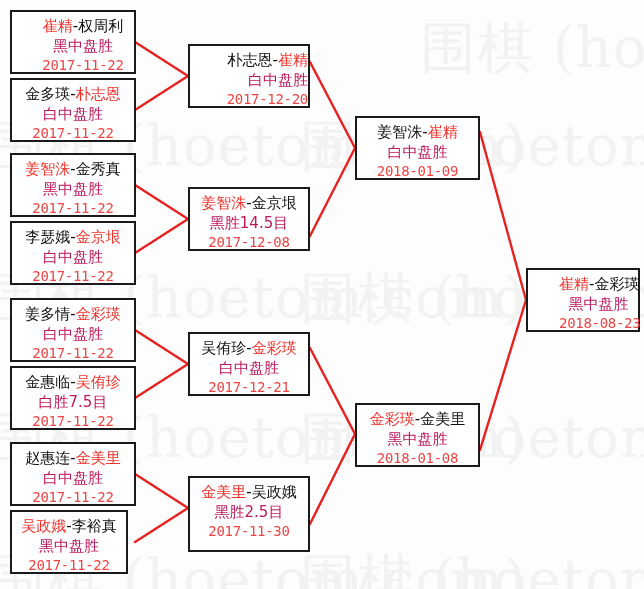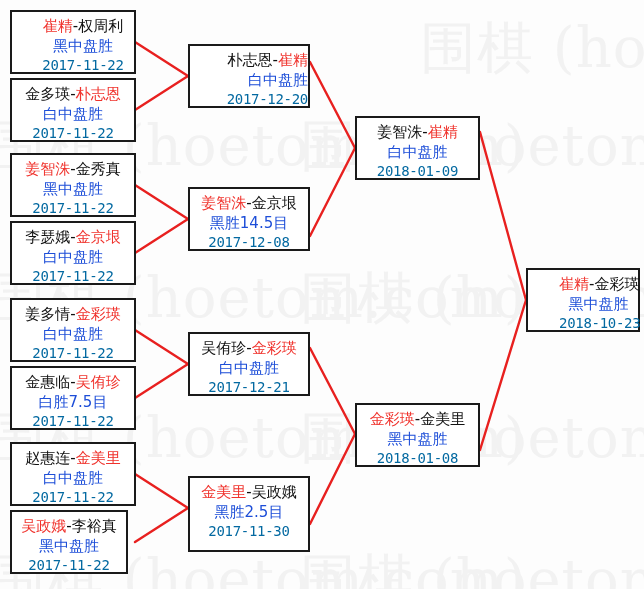--- a/index.html
+++ b/index.html
@@ -73,27 +73,27 @@
   }
   .match .players {
     font-size: 15px;
     line-height: 20px;
     color: #111111;
     white-space: nowrap;
   }
   .match .result {
     font-size: 15px;
     line-height: 20px;
-    color: #1d4ed8;
+    color: #be185d;
     white-space: nowrap;
   }
   .match .date {
     font-size: 14px;
     line-height: 19px;
-    color: #0369a1;
+    color: #ef4444;
     font-family: "DejaVu Sans Mono", "Liberation Mono", monospace;
     letter-spacing: -0.3px;
     white-space: nowrap;
   }
   .winner { color: #f0322c; }
   .loser  { color: #111111; }
   .dash   { color: #111111; }
 </style>
 </head>
 <body>
@@ -218,16 +218,16 @@
 
   <div class="match" style="left:355px; top:403px; width:125px; height:64px;">
     <div class="players"><span class="winner">金彩瑛</span><span class="dash">-</span><span class="loser">金美里</span></div>
     <div class="result">黑中盘胜</div>
     <div class="date">2018-01-08</div>
   </div>
 
   <div class="match" style="left:526px; top:268px; width:114px; height:64px;padding-left:31px;">
     <div class="players"><span class="winner">崔精</span><span class="dash">-</span><span class="loser">金彩瑛</span></div>
     <div class="result">黑中盘胜</div>
-    <div class="date">2018-10-23</div>
+    <div class="date">2018-08-23</div>
   </div>
 
 </div>
 
 </body></html>

